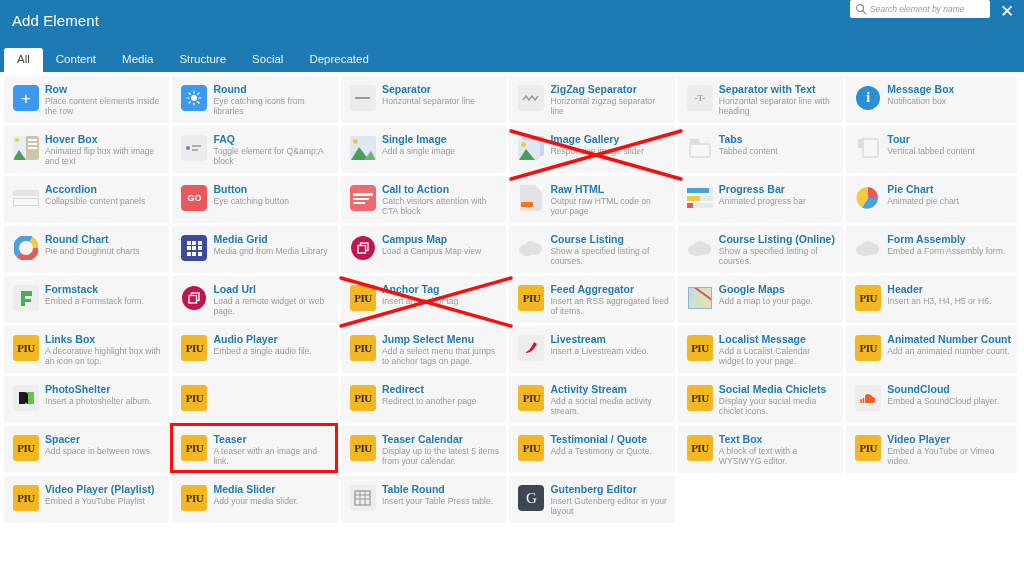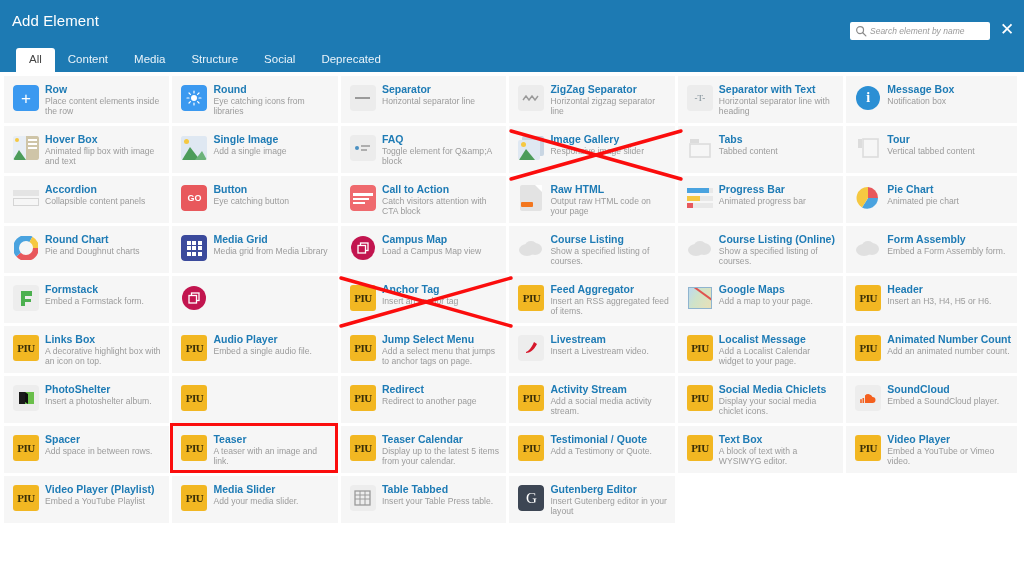--- a/index.html
+++ b/index.html
@@ -24,21 +24,21 @@
     font-size: 15px;
     font-weight: 400;
     margin-left: 12px;
     letter-spacing: .1px;
   }
   .header-right {
     position: absolute;
     right: 6px; top: 0;
     height: 40px;
     display: flex;
-    align-items: flex-end;
+    align-items: flex-start;
     gap: 6px;
   }
   .search-wrap {
     position: relative;
     width: 140px; height: 18px;
     background: #fff;
     border-radius: 2px;
     display: flex;
     align-items: center;
   }
@@ -69,21 +69,21 @@
     cursor: pointer;
     font-weight: 300;
   }
 
   
   .tabbar {
     height: 32px;
     background: #1d7ab3;
     display: flex;
     align-items: flex-end;
-    padding-left: 16px;
+    padding-left: 4px;
     gap: 0;
   }
   .tab {
     font-size: 11.5px;
     color: #e9f3fa;
     padding: 6px 13px 8px 13px;
     cursor: pointer;
     line-height: 1;
     border-radius: 3px 3px 0 0;
     position: relative;
@@ -296,44 +296,44 @@
               </span>
             </span>
           </span>
           <div class="cell-text">
             <div class="cell-title">Hover Box</div>
             <div class="cell-desc">Animated flip box with image and text</div>
           </div>
         </div>
         <div class="cell">
           <span class="cell-icon">
-            <span style="width:26px;height:24px;background:#dfe8f2;border-radius:2px;position:relative;overflow:hidden">
-              <span style="position:absolute;left:3px;top:3px;width:5px;height:5px;border-radius:50%;background:#f5c842"></span>
-              <span style="position:absolute;bottom:0;left:1px;width:0;height:0;border-left:8px solid transparent;border-right:10px solid transparent;border-bottom:13px solid #4c9c5a"></span>
-              <span style="position:absolute;bottom:0;right:0px;width:0;height:0;border-left:7px solid transparent;border-right:5px solid transparent;border-bottom:9px solid #6cb37a"></span>
-            </span>
-          </span>
-          <div class="cell-text">
-            <div class="cell-title">Single Image</div>
-            <div class="cell-desc">Add a single image</div>
-          </div>
-        </div>
-        <div class="cell">
-          <span class="cell-icon">
             <span class="ico-plain">
               <svg width="18" height="12" viewBox="0 0 18 12">
                 <circle cx="3" cy="6" r="2" fill="#4a90c2"></circle>
                 <line x1="7" y1="4" x2="16" y2="4" stroke="#9a9a9a" stroke-width="1.6"></line>
                 <line x1="7" y1="8" x2="13" y2="8" stroke="#9a9a9a" stroke-width="1.6"></line>
               </svg>
             </span>
           </span>
           <div class="cell-text">
             <div class="cell-title">FAQ</div>
             <div class="cell-desc">Toggle element for Q&amp;amp;A block</div>
+          </div>
+        </div>
+        <div class="cell">
+          <span class="cell-icon">
+            <span style="width:26px;height:24px;background:#dfe8f2;border-radius:2px;position:relative;overflow:hidden">
+              <span style="position:absolute;left:3px;top:3px;width:5px;height:5px;border-radius:50%;background:#f5c842"></span>
+              <span style="position:absolute;bottom:0;left:1px;width:0;height:0;border-left:8px solid transparent;border-right:10px solid transparent;border-bottom:13px solid #4c9c5a"></span>
+              <span style="position:absolute;bottom:0;right:0px;width:0;height:0;border-left:7px solid transparent;border-right:5px solid transparent;border-bottom:9px solid #6cb37a"></span>
+            </span>
+          </span>
+          <div class="cell-text">
+            <div class="cell-title">Single Image</div>
+            <div class="cell-desc">Add a single image</div>
           </div>
         </div>
         <div class="cell">
           <span class="cell-icon">
             <span style="position:relative;width:26px;height:24px">
               <span style="position:absolute;right:0;top:0;width:22px;height:20px;background:#c9d6e3;border-radius:2px"></span>
               <span style="position:absolute;left:0;bottom:0;width:22px;height:20px;background:#dfe8f2;border-radius:2px;overflow:hidden">
                 <span style="position:absolute;left:3px;top:2px;width:5px;height:5px;border-radius:50%;background:#f5c842"></span>
                 <span style="position:absolute;bottom:0;left:1px;width:0;height:0;border-left:7px solid transparent;border-right:9px solid transparent;border-bottom:11px solid #4c9c5a"></span>
               </span>
@@ -555,20 +555,24 @@
         </div>
         <div class="cell">
           <span class="cell-icon">
             <span style="width:24px;height:24px;border-radius:50%;background:#c2154f;display:flex;align-items:center;justify-content:center">
               <svg width="12" height="12" viewBox="0 0 12 12" fill="none" stroke="#fff" stroke-width="1.3">
                 <rect x="3.5" y="1" width="7.5" height="7.5"></rect>
                 <rect x="1" y="3.5" width="7.5" height="7.5" fill="#c2154f"></rect>
               </svg>
             </span>
           </span>
+          <div class="cell-text">
+            <div class="cell-title">Load Url</div>
+            <div class="cell-desc">Load a remote widget or web page.</div>
+          </div>
         </div>
         <div class="cell">
           <span class="cell-icon">
             <span class="plu">P<span style="font-size:11px">I</span>U</span>
           </span>
           <div class="cell-text">
             <div class="cell-title">Anchor Tag</div>
             <div class="cell-desc">Insert an anchor tag</div>
           </div>
         </div>
@@ -800,21 +804,21 @@
               <svg width="17" height="16" viewBox="0 0 17 16">
                 <rect x="1" y="1" width="15" height="14" fill="none" stroke="#9a9a9a" stroke-width="1.3"></rect>
                 <line x1="1" y1="5" x2="16" y2="5" stroke="#9a9a9a" stroke-width="1"></line>
                 <line x1="1" y1="9" x2="16" y2="9" stroke="#9a9a9a" stroke-width="1"></line>
                 <line x1="6" y1="1" x2="6" y2="15" stroke="#9a9a9a" stroke-width="1"></line>
                 <line x1="11" y1="1" x2="11" y2="15" stroke="#9a9a9a" stroke-width="1"></line>
               </svg>
             </span>
           </span>
           <div class="cell-text">
-            <div class="cell-title">Table Tabbed</div>
+            <div class="cell-title">Table Round</div>
             <div class="cell-desc">Insert your Table Press table.</div>
           </div>
         </div>
         <div class="cell">
           <span class="cell-icon">
             <span class="ico-sq" style="background:#3d4654;color:#fff;font-size:15px;font-family:'Liberation Serif',serif">G</span>
           </span>
           <div class="cell-text">
             <div class="cell-title">Gutenberg Editor</div>
             <div class="cell-desc">Insert Gutenberg editor in your layout</div>

